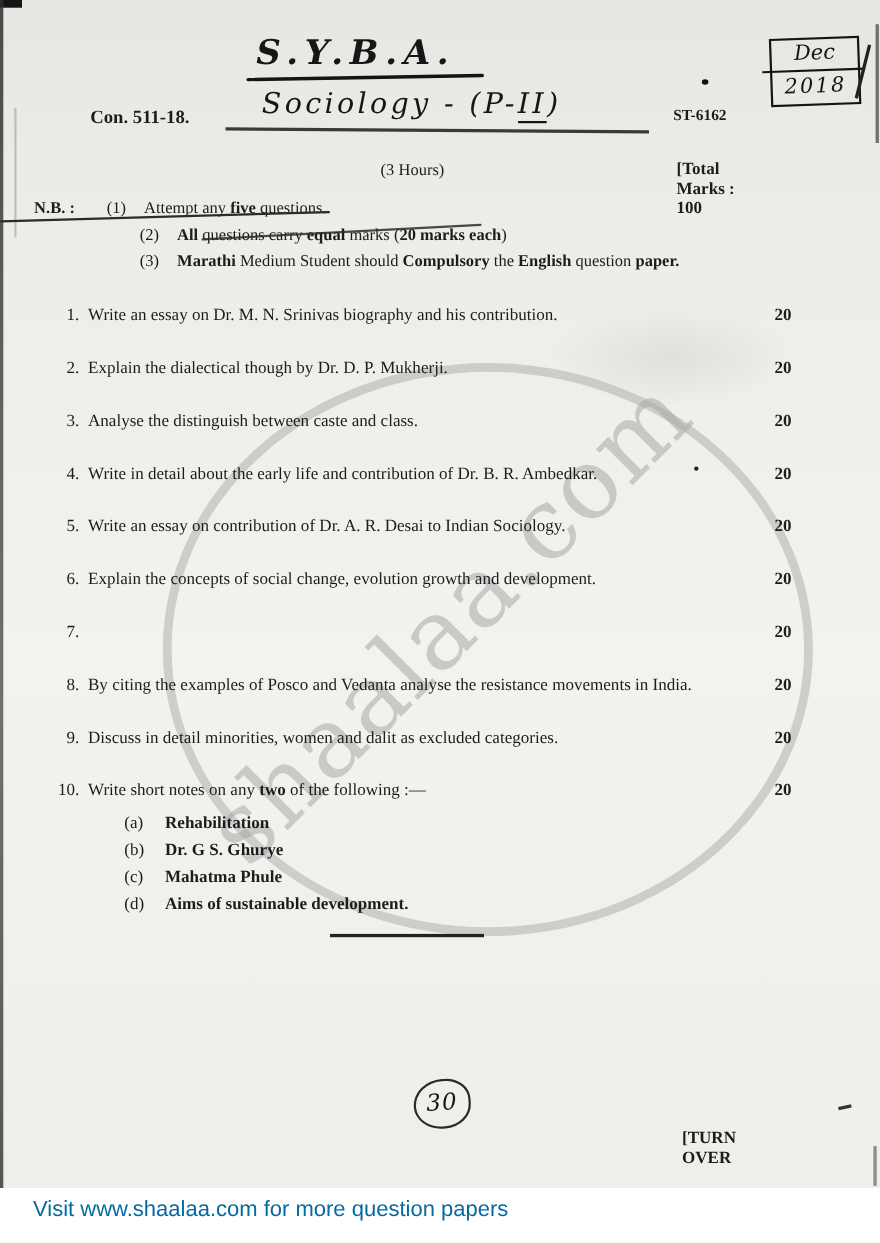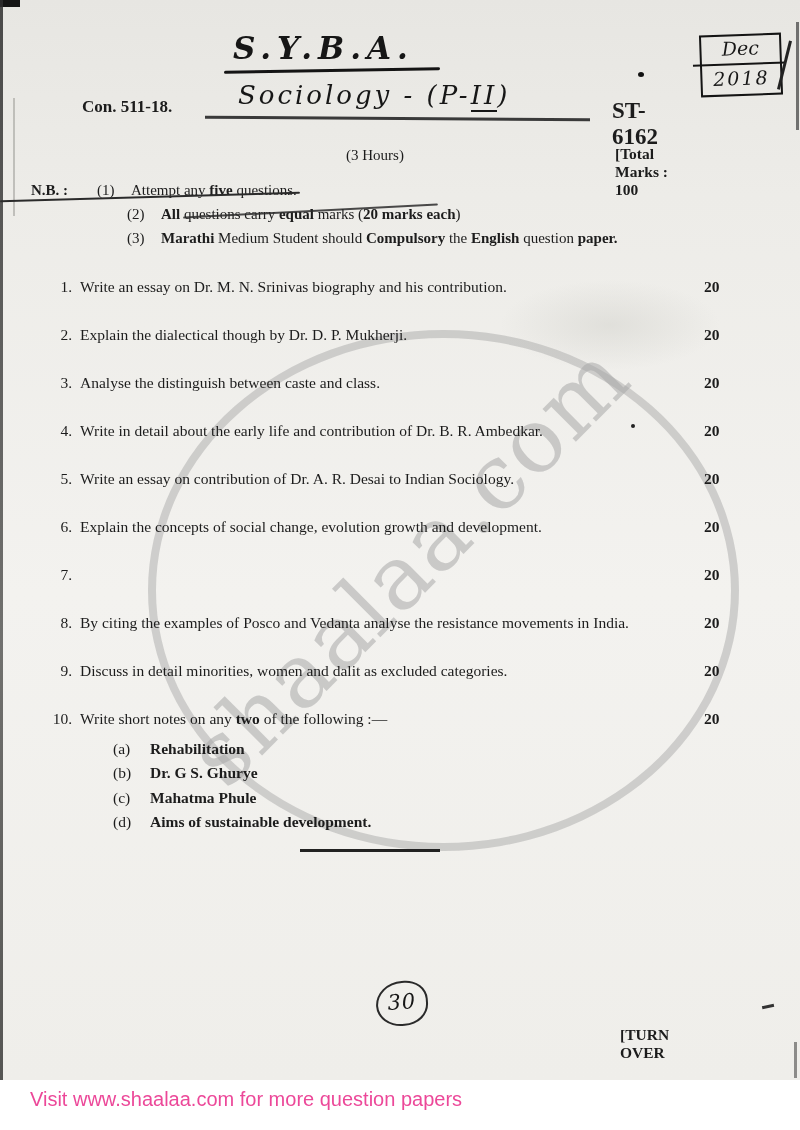--- a/index.html
+++ b/index.html
@@ -34,21 +34,21 @@
   .date-box{left:700px;top:34px;width:78px;height:58px;border:2.5px solid #141414;transform:rotate(-2deg);
             text-align:center;}
   .date-line1{position:absolute;left:0;top:1px;width:100%;font-size:19px;}
   .date-line2{position:absolute;left:0;top:31px;width:100%;font-size:19px;letter-spacing:2px;}
   .date-divider{position:absolute;left:-9px;top:27px;width:93px;height:2px;background:#141414;}
   .date-stroke{left:783px;top:40px;width:2.5px;height:50px;background:#222;transform:rotate(14deg);}
   .con-number{left:82px;top:97px;font-size:17px;font-weight:bold;text-align:right;}
   .subject{left:238px;top:80px;font-size:26px;letter-spacing:3px;}
   .subject .roman{border-bottom:2px solid #161616;font-style:italic;}
   .subject-underline{left:205px;top:117px;width:385px;height:2.5px;background:#3a3a3a;transform:rotate(0.4deg);}
-  .paper-code{left:612px;top:98px;font-size:23px;font-weight:bold;}
+  .paper-code{left:612px;top:98px;font-size:14px;font-weight:bold;}
   .duration{left:346px;top:147px;font-size:15px;}
   .total-marks{left:567px;top:145px;font-size:15.5px;font-weight:bold;margin-left:48px;}
   
   .nb-label{left:31px;top:182px;font-size:15px;font-weight:bold;}
   .nb-item{font-size:15px;white-space:nowrap;}
   .nb-item-0{left:97px;top:182px;}
   .nb-item-1{left:127px;top:206px;}
   .nb-item-2{left:127px;top:230px;}
   .nb-num{display:inline-block;width:34px;}
   .pen-stroke-a{left:0;top:196px;width:300px;height:2.2px;background:#2b2b2b;transform:rotate(-1.6deg);border-radius:2px;}
@@ -64,21 +64,21 @@
   .sub-text{position:absolute;left:150px;font-weight:bold;}
   .end-rule{left:300px;top:849px;width:140px;height:2.5px;background:#222;}
   
   .page-circle{left:376px;top:981px;width:48px;height:41px;border:2.5px solid #2a2a2a;
                border-radius:55% 45% 50% 50%;transform:rotate(-4deg);text-align:center;}
   .page-circle span{display:inline-block;margin-top:7px;font-size:21px;letter-spacing:1px;}
   .turn-over{left:620px;top:1026px;font-size:15.5px;font-weight:bold;}
   
   .footer{position:absolute;left:0;top:1080px;width:800px;height:50px;background:#ffffff;}
   .footer span{position:absolute;left:30px;top:8px;font-family:"Liberation Sans",sans-serif;
-               font-size:20px;color:#ec4899;}
+               font-size:20px;color:#0369a1;}
 </style>
 </head>
 <body>
 
 <div class="stage">
   <div class="scan">
 
     <div class="wm-ring"></div>
     <div class="wm-text">shaalaa.com</div>
 

